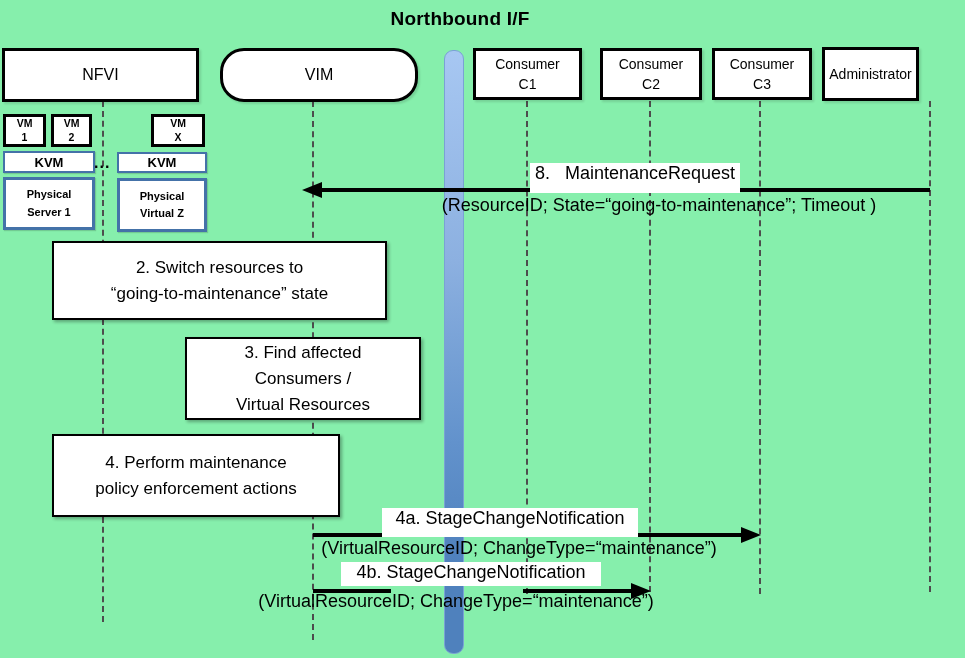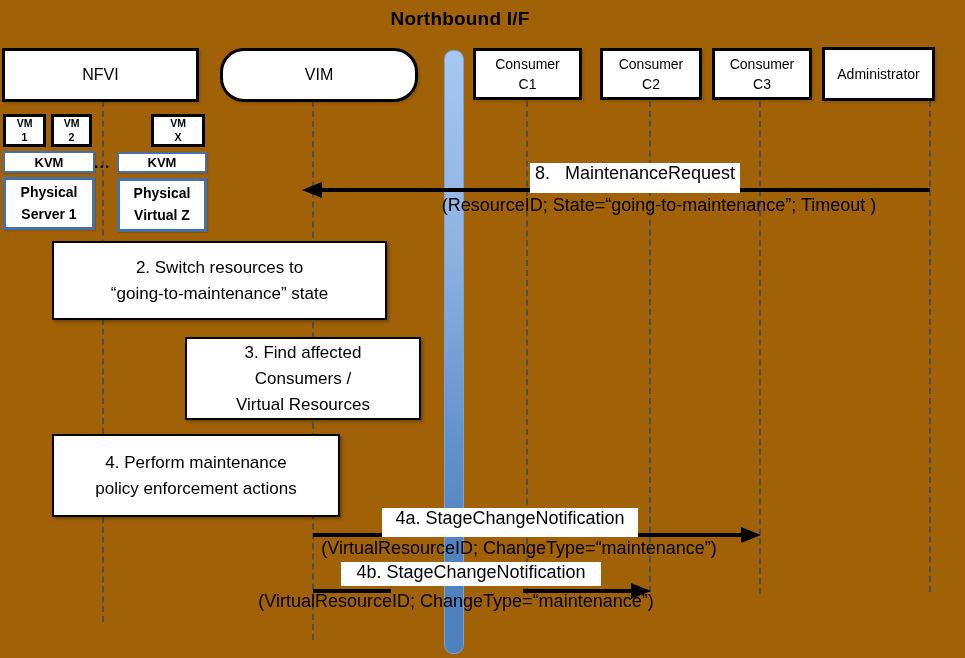--- a/index.html
+++ b/index.html
@@ -1,17 +1,17 @@
 <!DOCTYPE html>
 <html><head>
 <meta charset="utf-8">
 <style>
   html,body{margin:0;padding:0;background:#fff;}
   #stage{
-    position:relative;width:965px;height:658px;background:#a16207;
+    position:relative;width:965px;height:658px;background:#86efac;
     font-family:"Liberation Sans",sans-serif;color:#000;overflow:hidden;
   }
   .abs{position:absolute;}
   
   .title{
     left:340px;top:8px;width:240px;text-align:center;
     font-size:19px;font-weight:600;letter-spacing:.2px;z-index:3;
   }
   
   .nbar{
@@ -36,21 +36,21 @@
     background:#fff;border:3px solid #000;box-sizing:border-box;
     display:flex;flex-direction:column;align-items:center;justify-content:center;
     font-size:10.5px;font-weight:700;line-height:1.25;text-align:center;z-index:3;
   }
   .bluebox{
     background:#fff;border:2px solid #4472a8;box-sizing:border-box;
     display:flex;flex-direction:column;align-items:center;justify-content:center;
     text-align:center;z-index:3;box-shadow:1px 1px 1px rgba(0,0,0,.15);
   }
   .kvm{font-size:13px;font-weight:700;}
-  .phys{font-size:14px;font-weight:700;line-height:1.55;border-width:3px;}
+  .phys{font-size:11px;font-weight:700;line-height:1.55;border-width:3px;}
   .dots{left:94px;top:154px;width:22px;font-size:16px;font-weight:700;letter-spacing:1px;z-index:3;}
   
   .step{
     background:#fff;border:2px solid #000;box-sizing:border-box;
     display:flex;flex-direction:column;align-items:center;justify-content:center;
     text-align:right;font-size:17px;line-height:26px;z-index:3;
     box-shadow:2px 2px 3px rgba(0,0,0,.3);
   }
   
   .hline{height:4px;background:#000;}
@@ -96,21 +96,21 @@
     <span>C1</span>
   </div>
   <div class="abs actor cons" style="left:600px;top:48px;width:102px;height:52px;">
     <span>Consumer</span>
     <span>C2</span>
   </div>
   <div class="abs actor cons" style="left:712px;top:48px;width:100px;height:52px;">
     <span>Consumer</span>
     <span>C3</span>
   </div>
-  <div class="abs actor adm" style="left:822px;top:47px;width:113px;height:54px;">
+  <div class="abs actor adm" style="left:822px;top:47px;width:97px;height:54px;">
     <span>Administrator</span>
   </div>
 
   <div class="abs vmbox" style="left:3px;top:114px;width:43px;height:33px;">
     <span>VM</span>
     <span>1</span>
   </div>
   <div class="abs vmbox" style="left:51px;top:114px;width:41px;height:33px;">
     <span>VM</span>
     <span>2</span>

